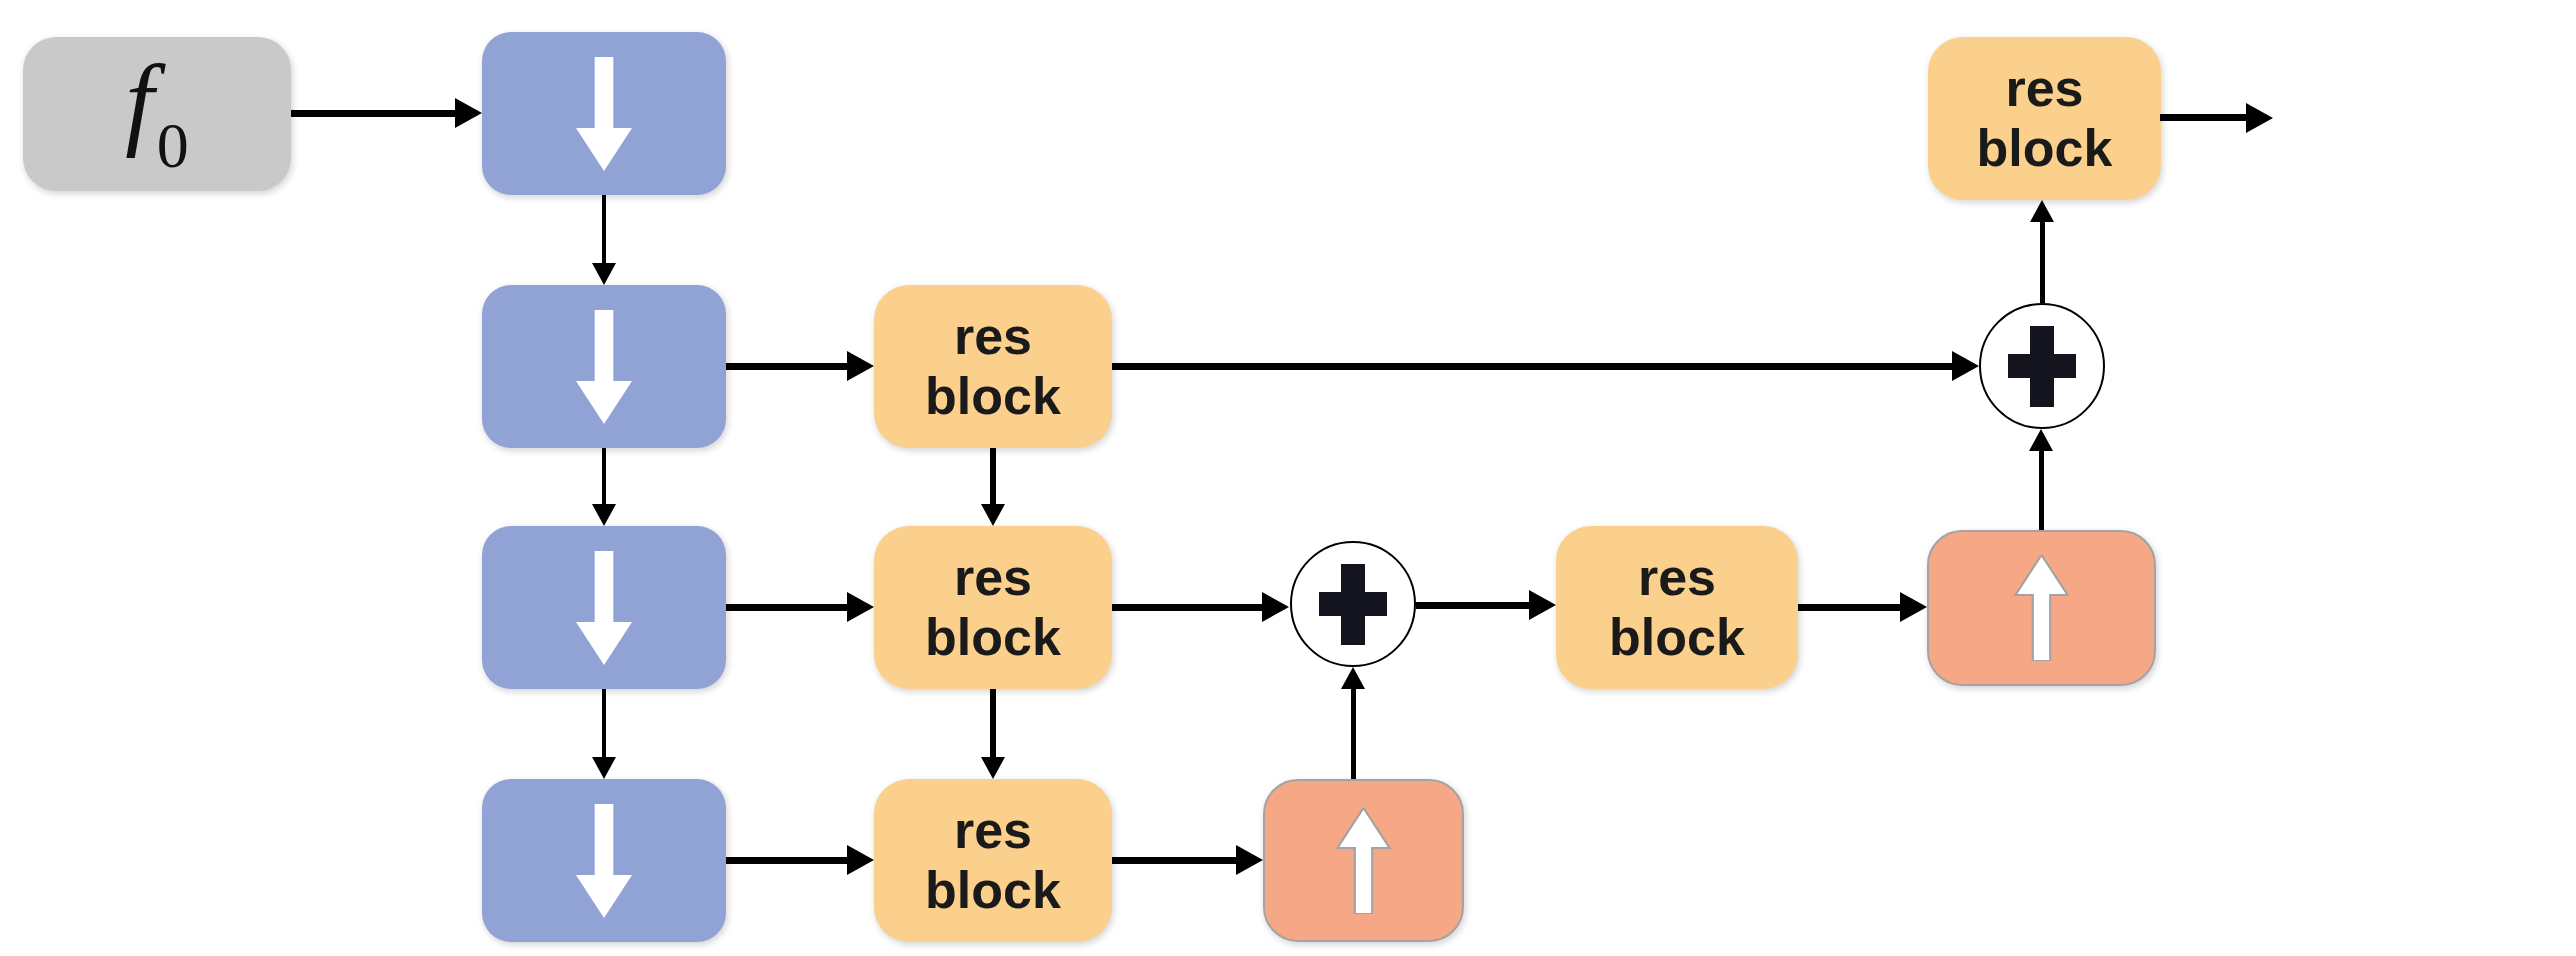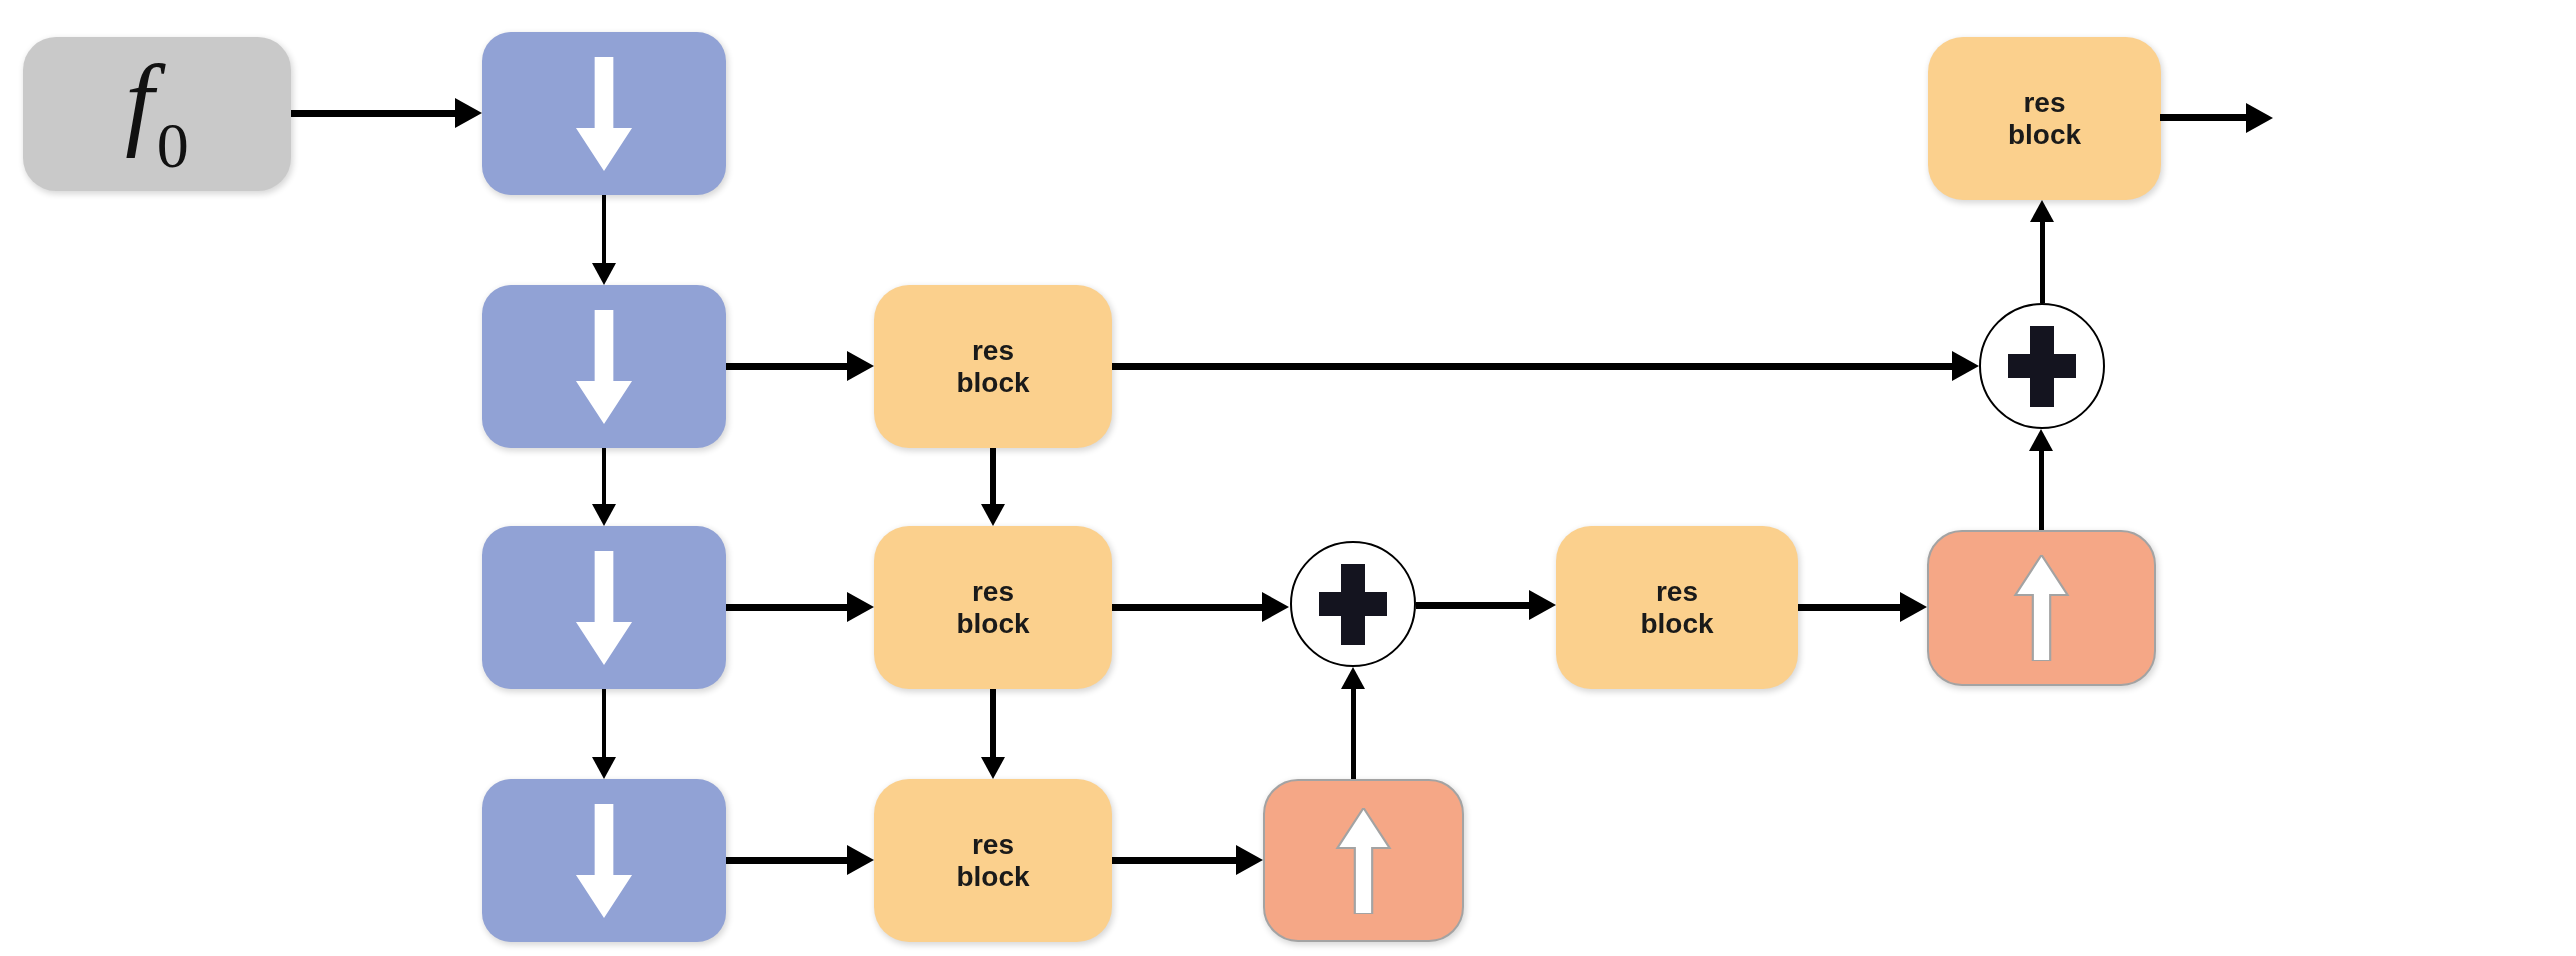--- a/index.html
+++ b/index.html
@@ -5,21 +5,21 @@
   html,body{margin:0;padding:0;background:#ffffff;}
   #canvas{position:relative;width:2576px;height:957px;background:#ffffff;overflow:hidden;
           font-family:"Liberation Sans",sans-serif;}
   .node{position:absolute;display:flex;align-items:center;justify-content:center;box-sizing:border-box;}
   .box{box-shadow:1.8px 2.7px 6.4px rgba(0,0,0,0.16);}
   .gray{background:var(--input-box);border-radius:33px;}
   .blue{background:var(--down-box);border-radius:29px;}
   .yellow{background:var(--res-box);border-radius:35px;}
   .salmon{background:var(--up-box);border:2.7px solid var(--up-box-border);border-radius:35px;}
   .circlenode{background:#ffffff;border:2.7px solid var(--circle-border);border-radius:50%;box-shadow:none;}
-  .res-label{font-weight:700;font-size:28px;line-height:1.14;text-align:center;color:var(--res-text);}
+  .res-label{font-weight:700;font-size:52px;line-height:1.14;text-align:center;color:var(--res-text);}
   .res-label span{display:block;}
   .math{font-family:"Liberation Serif",serif;font-style:italic;color:var(--math-text);
         font-size:103px;line-height:1;white-space:nowrap;}
   .math .sub{font-size:59px;vertical-align:-31px;margin-left:2.7px;}
   .math .sub.upright{font-style:normal;font-size:64px;}
   .dicon{width:60px;height:114px;display:block;}
   .uicon{width:57px;height:106px;display:block;}
   .dicon polygon{fill:var(--icon-arrow);}
   .uicon polygon{fill:var(--icon-arrow);stroke:var(--up-box-border);stroke-width:2.5;}
   .plus{position:relative;width:68px;height:81px;}

